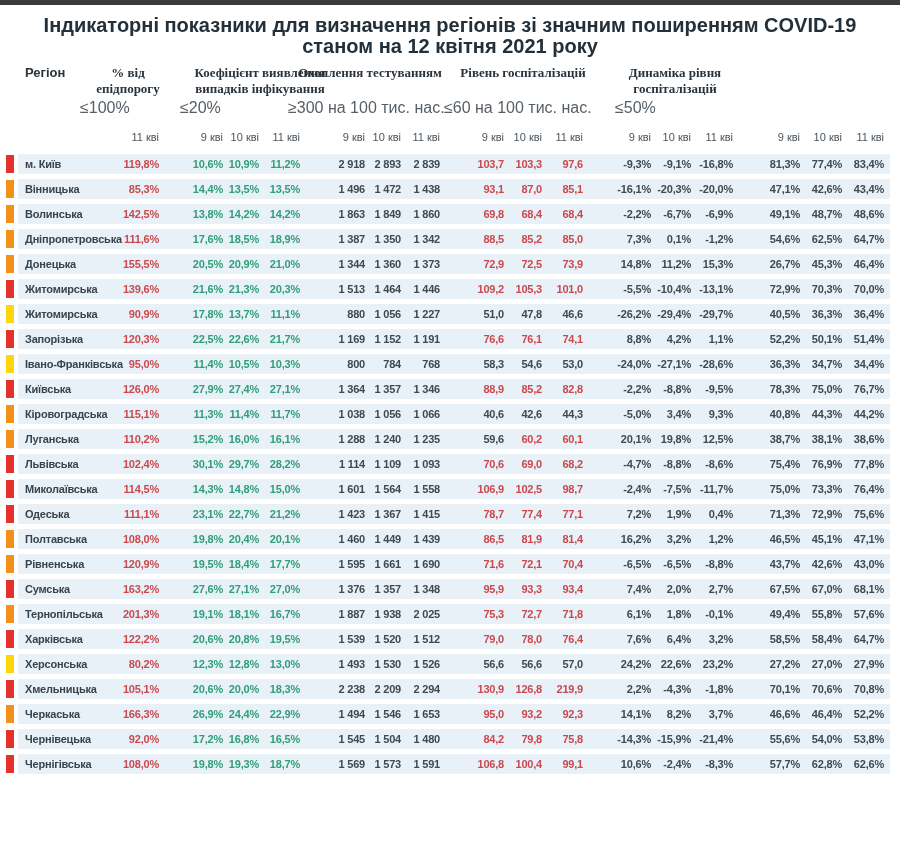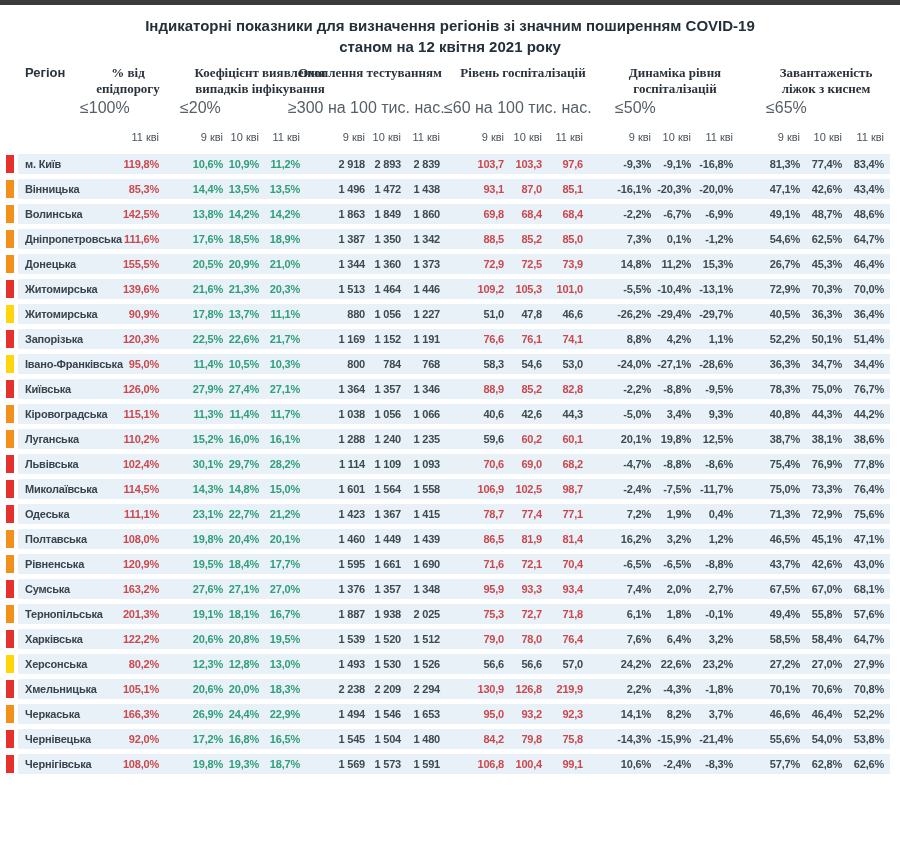--- a/index.html
+++ b/index.html
@@ -12,21 +12,21 @@
     --chip-orange:#f39019;
     --chip-yellow:#ffd60a;
   }
   *{box-sizing:border-box;margin:0;padding:0;}
   body{
     width:900px;height:848px;overflow:hidden;background:#fff;
     font-family:"Liberation Sans", sans-serif;
   }
   .topbar{height:5px;width:100%;background:var(--topbar);}
   .title{
-    margin-top:10px;text-align:center;font-weight:bold;font-size:15px;
+    margin-top:10px;text-align:center;font-weight:bold;font-size:20px;
     line-height:21px;color:#23303a;
   }
   
   .hdr{position:relative;height:58px;margin-top:6px;}
   .h-region{position:absolute;left:25px;top:2px;font-size:13px;font-weight:bold;color:#2a333b;}
   .h-group{position:absolute;top:2px;}
   .h-title{font-weight:bold;font-size:13px;line-height:16px;color:#2a333b;text-align:center;height:34px;font-family:Liberation Serif, serif;}
   .h-thr{text-align:left;font-size:16px;color:#565f66;white-space:nowrap;}
   .g0{left:80px;width:96px;}
   .g1{left:148px;width:160px;margin-left:32px;}
@@ -82,24 +82,20 @@
     <div class="h-thr">≥300 на 100 тис. нас.</div>
   </div>
   <div class="h-group g3">
     <div class="h-title">Рівень госпіталізацій</div>
     <div class="h-thr">≤60 на 100 тис. нас.</div>
   </div>
   <div class="h-group g4">
     <div class="h-title">Динаміка рівня госпіталізацій</div>
     <div class="h-thr">≤50%</div>
   </div>
-  <div class="h-group g5">
-    <div class="h-title">Завантаженість ліжок з киснем</div>
-    <div class="h-thr">≤65%</div>
-  </div>
 </div>
 
 <div class="grid daterow">
   <div class="c"></div>
     <div class="c"></div>
   <div class="c date">11 кві</div>
   <div class="c date">9 кві</div>
   <div class="c date">10 кві</div>
   <div class="c date">11 кві</div>
   <div class="c date">9 кві</div>

